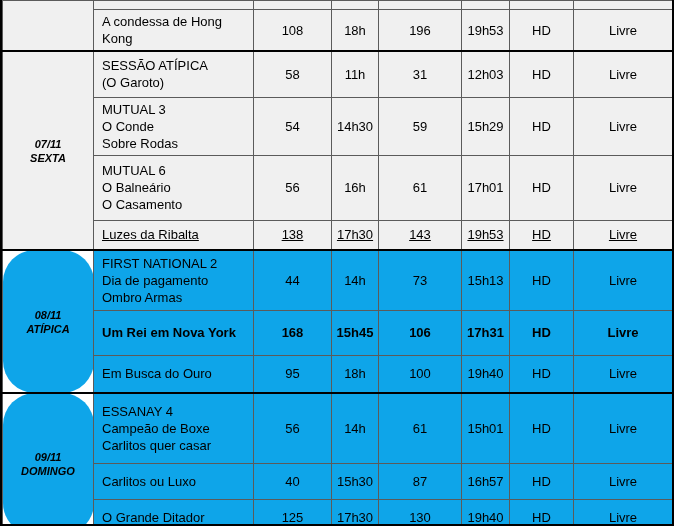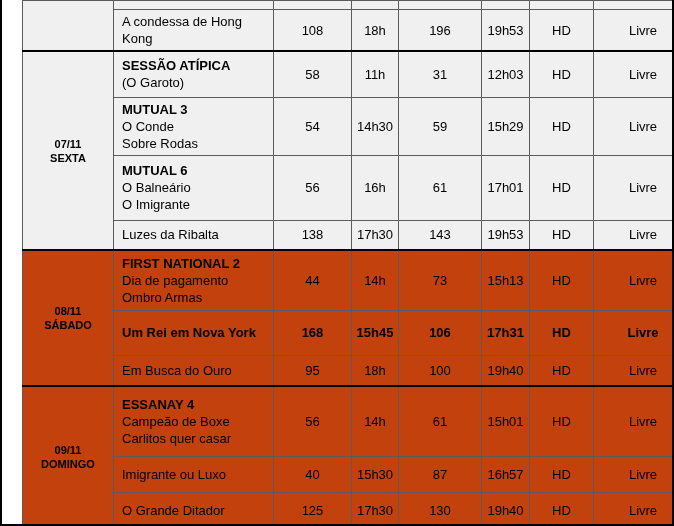--- a/index.html
+++ b/index.html
@@ -3,61 +3,61 @@
 <meta charset="utf-8">
 <style>
   html,body{margin:0;padding:0;background:#ffffff;}
   .wrap{
     width:674px;height:526px;
     box-sizing:border-box;
     border:2px solid #000;
     border-top:none;
     overflow:hidden;
     background:#fff;
-    padding-left:20px;
   }
   table{
     border-collapse:collapse;
     table-layout:fixed;
     width:670px;
   }
   td{
     border:1px solid #5b5b5b;
     font-family:"Liberation Sans", sans-serif;
     font-size:13px;
     color:#000;
     vertical-align:middle;
     overflow:hidden;
     padding:2px;
   }
   
   tr.grp-a td{background:#f0f0f0;}
-  tr.grp-b td{background:#c2410c;}
+  tr.grp-b td{background:#0ea5e9;}
   
   td.bg-blue{background:#cfe2f3;}
-  td.bg-daypink{background:#f3c5c5;}
+  td.bg-daypink{background:#f3c5c5;border-radius:32px;}
   td.bg-teal{background:#46bdc6;}
   
   tr.gs td{border-top:2px solid #000;}
   
   td.t{text-align:left;padding:3px 8px;line-height:17px;}
-  td.t .b{display:block;font-weight:bold;}
+  td.t .b{display:block;font-weight:normal;}
   td.t .l{display:block;}
   td.v{text-align:center;}
   td.day{
     text-align:center;
     font-weight:bold;
     font-size:11px;
     line-height:14px;
+    font-style:italic;
   }
   td.day .d, td.day .w{display:block;}
   
   tr.h9{height:9px;}  tr.h34{height:34px;} tr.h46{height:46px;}
-  tr.h58{height:58px;} tr.h65{height:65px;} tr.h30{height:30px;}
-  tr.h60{height:60px;} tr.h45{height:45px;font-weight:bold;} tr.h35{height:31px;}
+  tr.h58{height:58px;} tr.h65{height:65px;} tr.h30{height:30px;text-decoration:underline;}
+  tr.h60{height:60px;} tr.h45{height:45px;font-weight:bold;} tr.h35{height:38px;}
   tr.h70{height:70px;} tr.h36{height:36px;}
 </style>
 </head>
 <body>
 
 <div class="wrap">
 <table>
   <colgroup>
     <col style="width:91px">
         <col style="width:160px">
@@ -124,21 +124,21 @@
     <td class="v">14h30</td>
     <td class="v">59</td>
     <td class="v">15h29</td>
     <td class="v">HD</td>
     <td class="v">Livre</td>
   </tr>
   <tr class="grp-a h65">
     <td class="t">
       <span class="b">MUTUAL 6</span>
       <span class="l">O Balneário</span>
-      <span class="l">O Imigrante</span>
+      <span class="l">O Casamento</span>
     </td>
     <td class="v">56</td>
     <td class="v">16h</td>
     <td class="v">61</td>
     <td class="v">17h01</td>
     <td class="v">HD</td>
     <td class="v">Livre</td>
   </tr>
   <tr class="grp-a h30">
     <td class="t">
@@ -150,21 +150,21 @@
     <td class="v">17h30</td>
     <td class="v">143</td>
     <td class="v">19h53</td>
     <td class="v">HD</td>
     <td class="v">Livre</td>
   </tr>
 
   <tr class="grp-b gs h60">
     <td class="day bg-daypink" rowspan="3">
       <span class="d">08/11</span>
-      <span class="w">SÁBADO</span>
+      <span class="w">ATÍPICA</span>
     </td>
     <td class="t">
       <span class="b">FIRST NATIONAL 2</span>
       <span class="l">Dia de pagamento</span>
       <span class="l">Ombro Armas</span>
     </td>
     <td class="v">44</td>
     <td class="v">14h</td>
     <td class="v">73</td>
     <td class="v">15h13</td>
@@ -211,21 +211,21 @@
     <td class="v">56</td>
     <td class="v">14h</td>
     <td class="v">61</td>
     <td class="v">15h01</td>
     <td class="v">HD</td>
     <td class="v">Livre</td>
   </tr>
   <tr class="grp-b h36">
     <td class="t">
       <span class="b"></span>
-      <span class="l">Imigrante ou Luxo</span>
+      <span class="l">Carlitos ou Luxo</span>
       <span class="l"></span>
     </td>
     <td class="v">40</td>
     <td class="v">15h30</td>
     <td class="v">87</td>
     <td class="v">16h57</td>
     <td class="v">HD</td>
     <td class="v">Livre</td>
   </tr>
   <tr class="grp-b h36">

